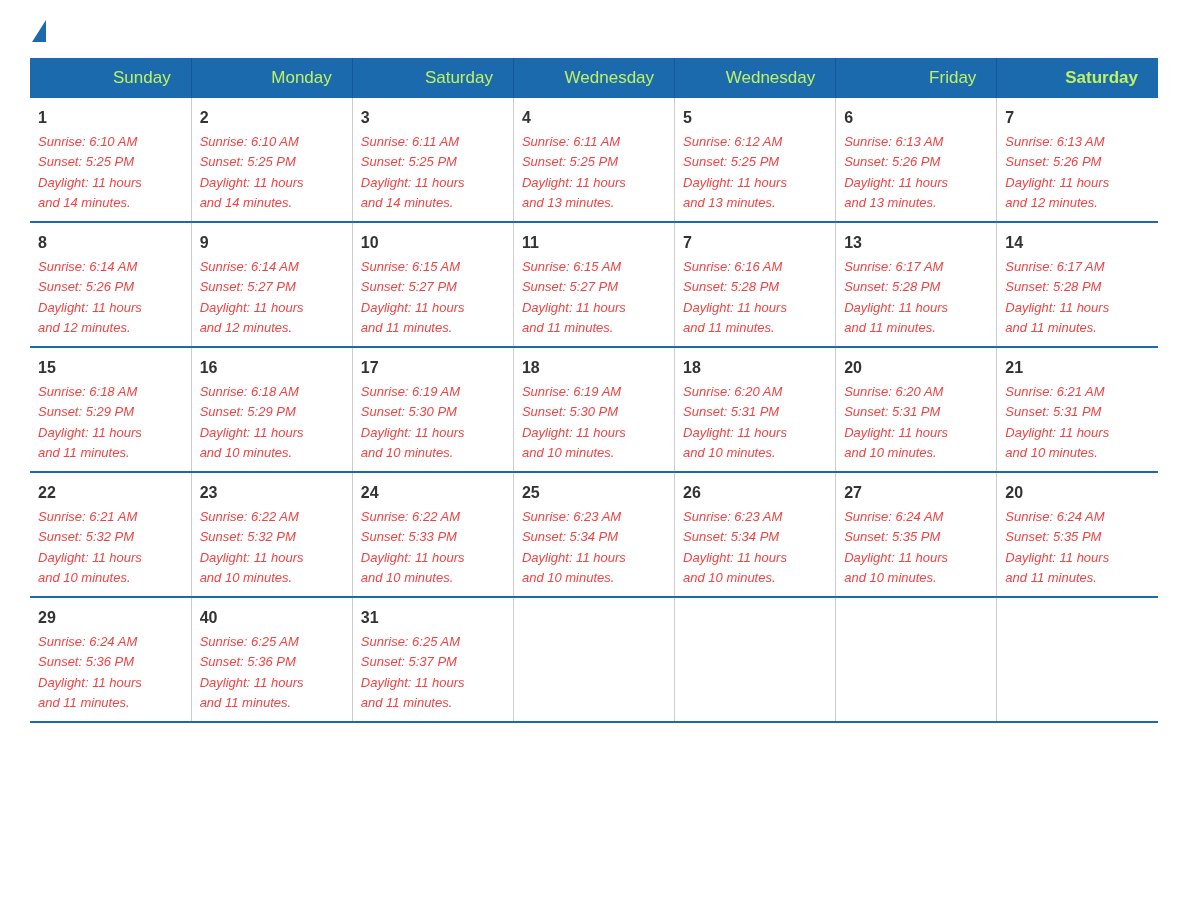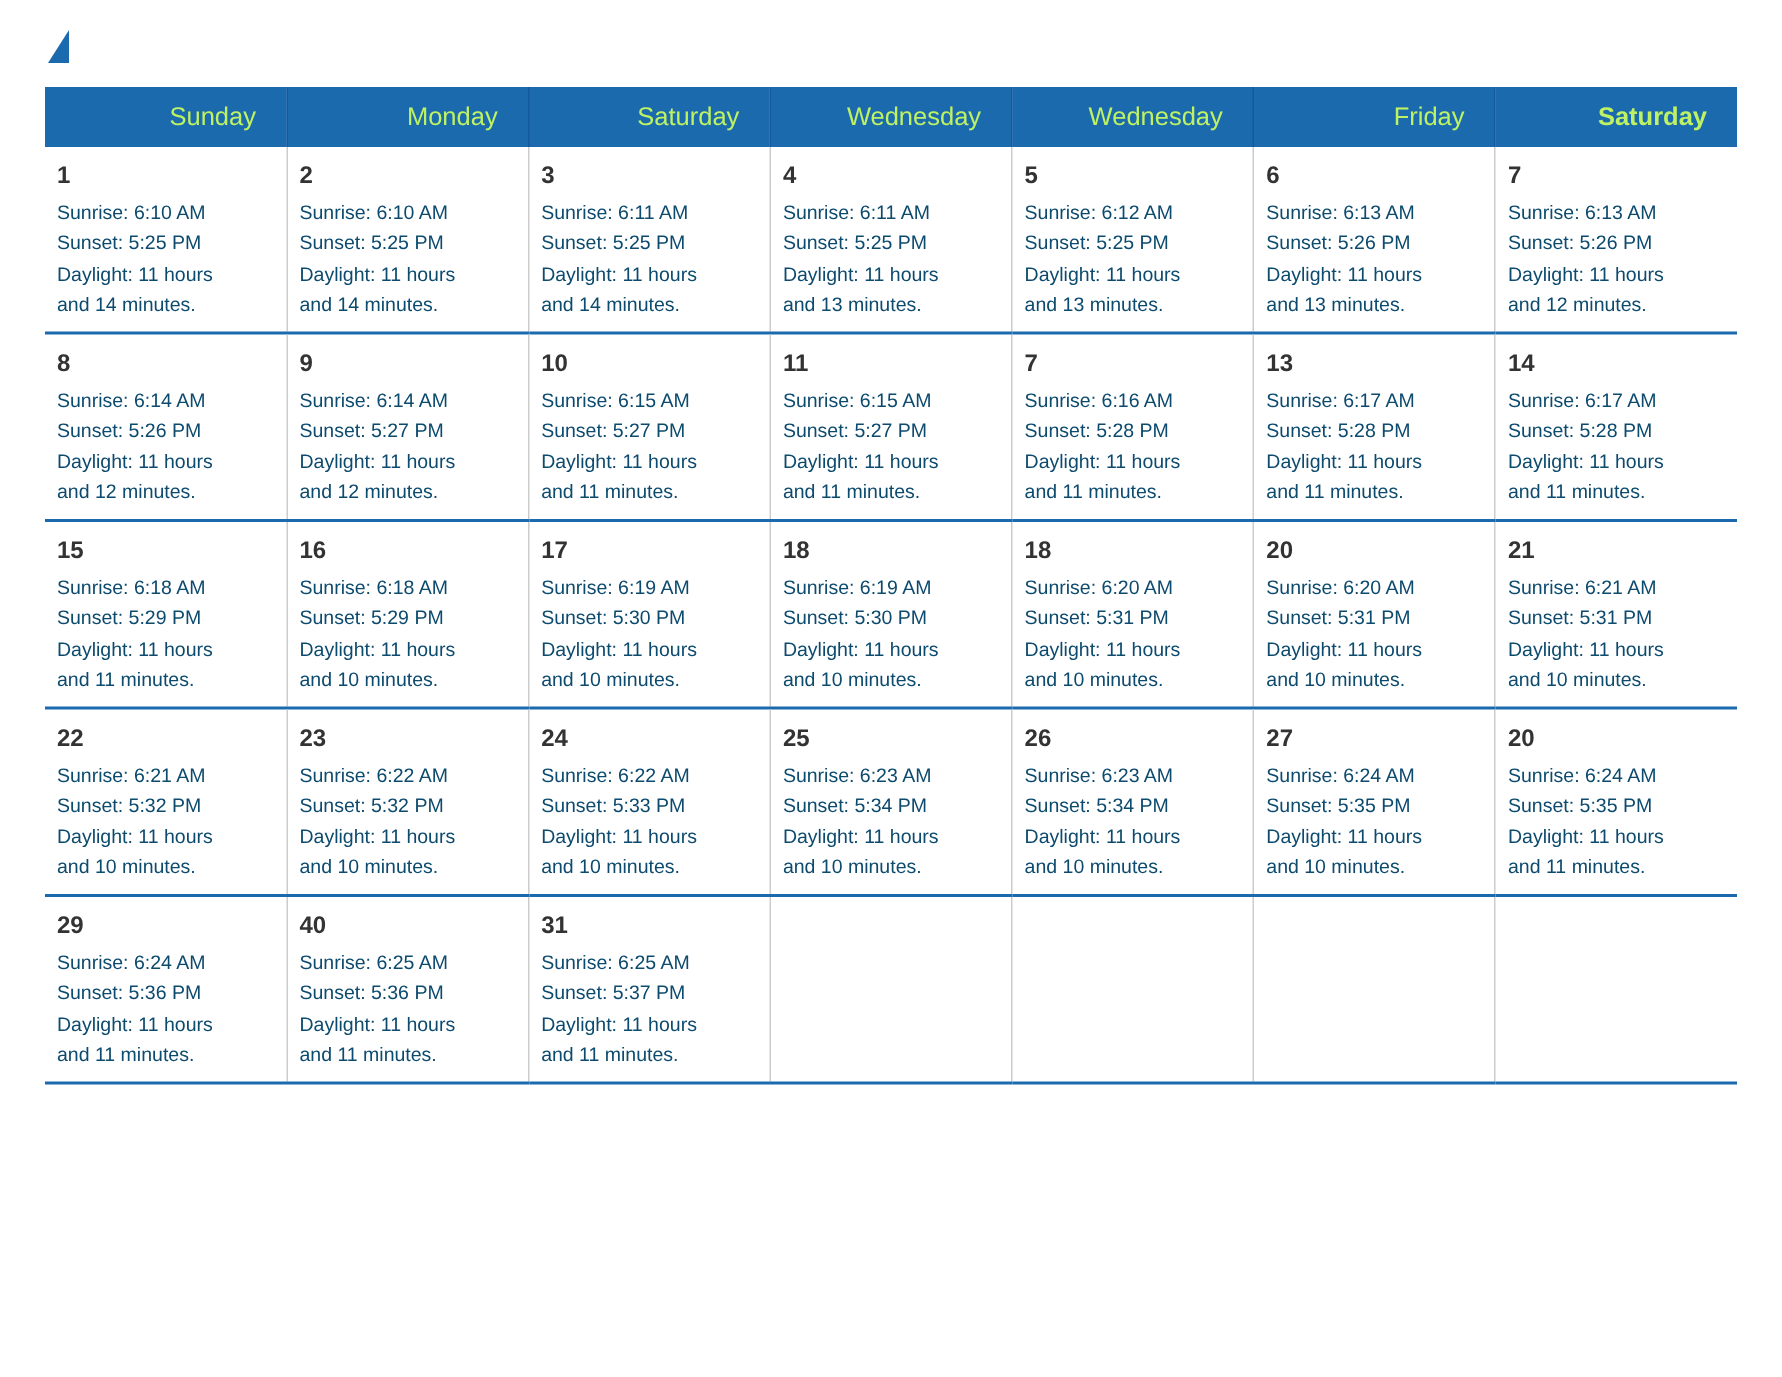--- a/index.html
+++ b/index.html
@@ -83,21 +83,22 @@
     }
     tbody tr td:last-child { border-right: none; }
     .day-number {
       font-size: 16px;
       font-weight: bold;
       margin-bottom: 2px;
       display: block;
     }
     .day-info {
       font-size: 13px;
-      color: #0c4a6e;
+      color: #ef4444;
+      font-style: italic;
     }
   </style>
 </head>
 <body>
 
 <div class="header">
   <div class="logo">
     <div class="logo-text">
       <span class="logo-general"></span>
       <span class="logo-triangle"></span>

